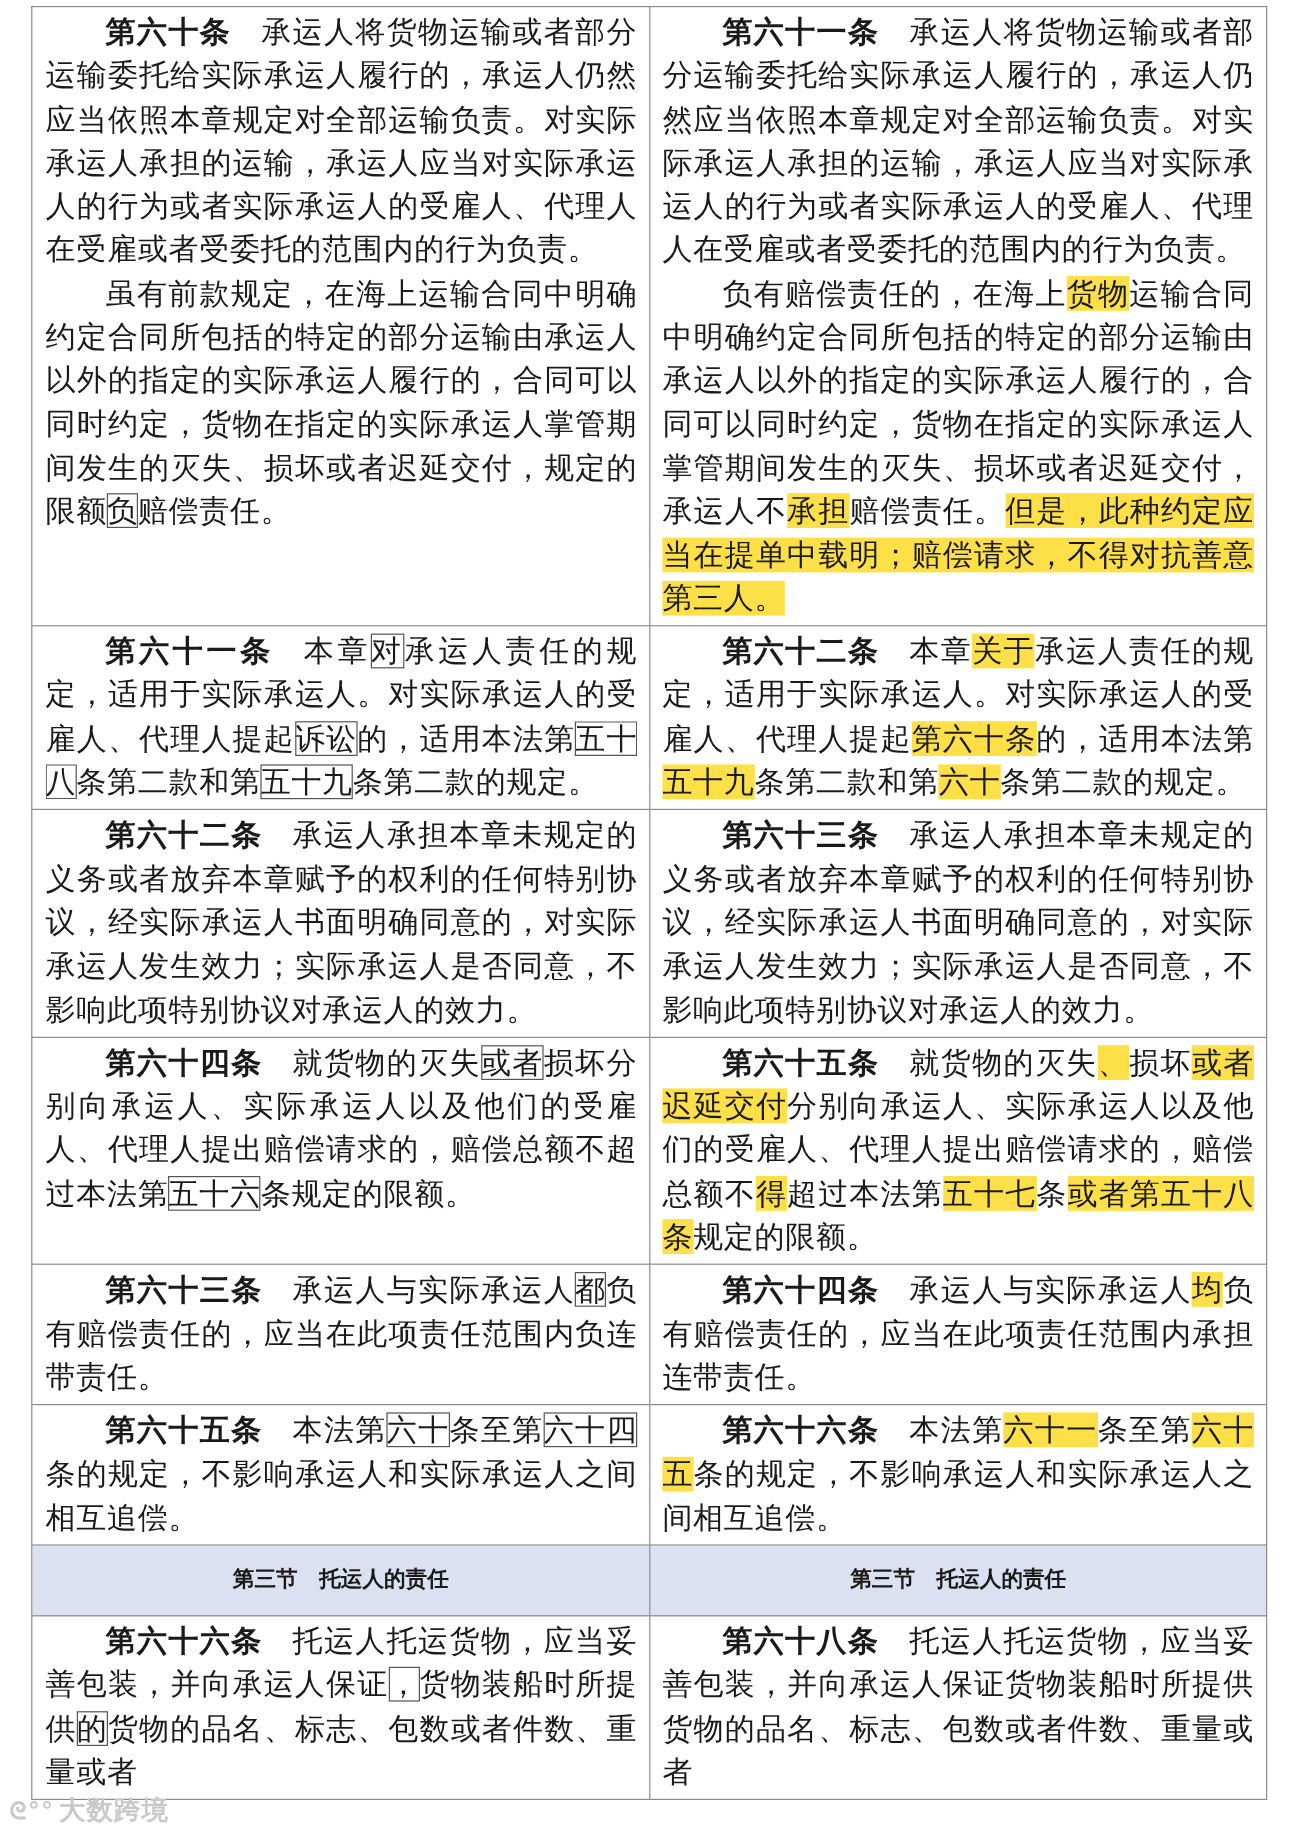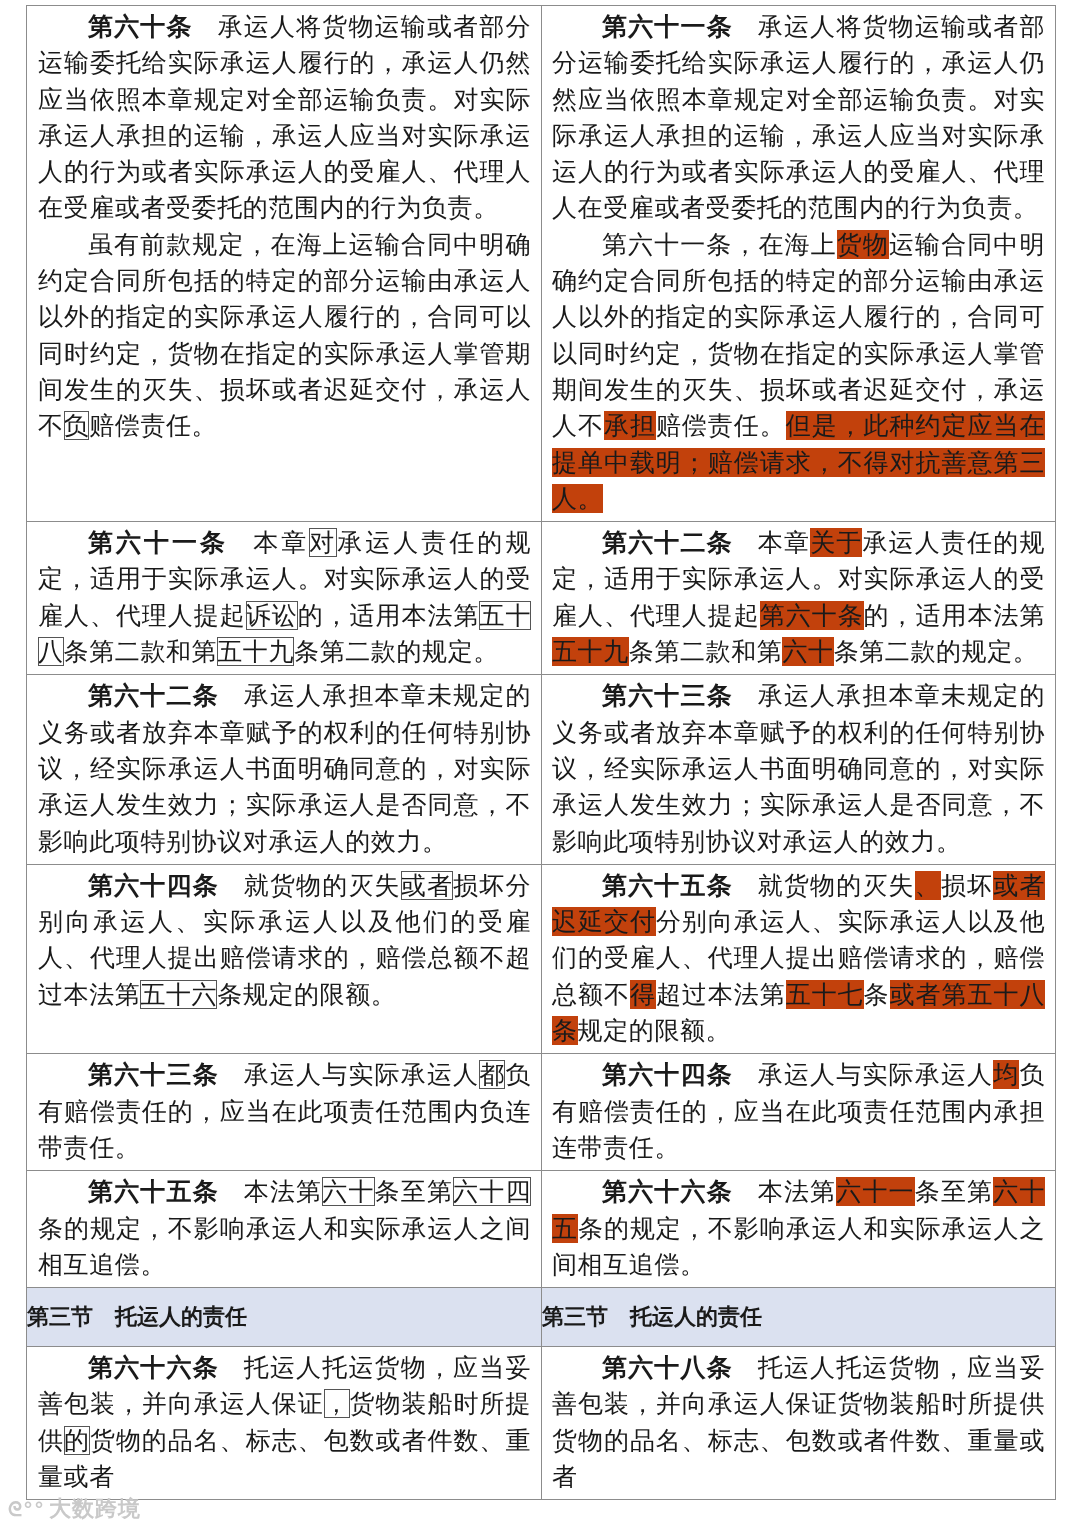--- a/index.html
+++ b/index.html
@@ -6,46 +6,46 @@
   body { width: 1080px; height: 1528px; position: relative; overflow: hidden;
          font-family: "DejaVu Serif", "Liberation Serif", serif; color: #1a1a1a; }
   table.cmp { position: absolute; left: 26px; top: 5px; width: 1029px;
               border-collapse: collapse; table-layout: fixed; }
   table.cmp td { border: 1.5px solid #8c8c8c; vertical-align: top; padding: 3px 10px 4px 11px;
                  font-size: 25px; line-height: 36.3px; text-align: justify; letter-spacing: 0.6px; }
   table.cmp td.right { padding-left: 10px; padding-right: 10px; }
   .para { text-indent: 2em; margin: 0; }
   .art { font-family: "DejaVu Sans", "Liberation Sans", sans-serif; font-weight: bold; margin-right: 1em; }
   .box { outline: 1.3px solid #555; outline-offset: -1px; }
-  .hl { background: #c2410c; }
-  tr.section td { background: #dbe1f0; vertical-align: middle;
+  .hl { background: #fde047; }
+  tr.section td { background: #dbe1f0; text-align: center; vertical-align: middle;
                   font-family: "DejaVu Sans", "Liberation Sans", sans-serif; font-weight: bold;
-                  font-size: 22px; height: 58px; padding: 0; letter-spacing: 0; }
+                  font-size: 18px; height: 58px; padding: 0; letter-spacing: 0; }
   .sec-sp { display: inline-block; width: 1em; }
   .watermark { position: absolute; left: 8px; top: 1494px; font-family: "DejaVu Sans", sans-serif;
                font-size: 22px; color: #c9c9c9; font-weight: bold; letter-spacing: 1px; text-align: center; }
   .watermark .wm-logo { font-size: 20px; margin-right: 4px; }
 </style>
 </head>
 <body>
 
 <table class="cmp">
   <colgroup>
       <col style="width:515px">
       <col style="width:514px">
     </colgroup>
   <tbody id="body-top">
       <tr style="height: 473px;">
         <td class="left">
           <p class="para"><span class="art">第六十条</span><span>承运人将货物运输或者部分运输委托给实际承运人履行的，承运人仍然应当依照本章规定对全部运输负责。对实际承运人承担的运输，承运人应当对实际承运人的行为或者实际承运人的受雇人、代理人在受雇或者受委托的范围内的行为负责。</span></p>
-          <p class="para"><span>虽有前款规定，在海上运输合同中明确约定合同所包括的特定的部分运输由承运人以外的指定的实际承运人履行的，合同可以同时约定，货物在指定的实际承运人掌管期间发生的灭失、损坏或者迟延交付，承运人不</span><span class="box">负</span><span>赔偿责任。</span></p>
+          <p class="para"><span>虽有前款规定，在海上运输合同中明确约定合同所包括的特定的部分运输由承运人以外的指定的实际承运人履行的，合同可以同时约定，货物在指定的实际承运人掌管期间发生的灭失、损坏或者迟延交付，规定的限额</span><span class="box">负</span><span>赔偿责任。</span></p>
         </td>
         <td class="right">
           <p class="para"><span class="art">第六十一条</span><span>承运人将货物运输或者部分运输委托给实际承运人履行的，承运人仍然应当依照本章规定对全部运输负责。对实际承运人承担的运输，承运人应当对实际承运人的行为或者实际承运人的受雇人、代理人在受雇或者受委托的范围内的行为负责。</span></p>
-          <p class="para"><span>第六十一条，在海上</span><span class="hl">货物</span><span>运输合同中明确约定合同所包括的特定的部分运输由承运人以外的指定的实际承运人履行的，合同可以同时约定，货物在指定的实际承运人掌管期间发生的灭失、损坏或者迟延交付，承运人不</span><span class="hl">承担</span><span>赔偿责任。</span><span class="hl">但是，此种约定应当在提单中载明；赔偿请求，不得对抗善意第三人。</span></p>
+          <p class="para"><span>负有赔偿责任的，在海上</span><span class="hl">货物</span><span>运输合同中明确约定合同所包括的特定的部分运输由承运人以外的指定的实际承运人履行的，合同可以同时约定，货物在指定的实际承运人掌管期间发生的灭失、损坏或者迟延交付，承运人不</span><span class="hl">承担</span><span>赔偿责任。</span><span class="hl">但是，此种约定应当在提单中载明；赔偿请求，不得对抗善意第三人。</span></p>
         </td>
       </tr>
       <tr style="height: 148px;">
         <td class="left">
           <p class="para"><span class="art">第六十一条</span><span>本章</span><span class="box">对</span><span>承运人责任的规定，适用于实际承运人。对实际承运人的受雇人、代理人提起</span><span class="box">诉讼</span><span>的，适用本法第</span><span class="box">五十八</span><span>条第二款和第</span><span class="box">五十九</span><span>条第二款的规定。</span></p>
         </td>
         <td class="right">
           <p class="para"><span class="art">第六十二条</span><span>本章</span><span class="hl">关于</span><span>承运人责任的规定，适用于实际承运人。对实际承运人的受雇人、代理人提起</span><span class="hl">第六十条</span><span>的，适用本法第</span><span class="hl">五十九</span><span>条第二款和第</span><span class="hl">六十</span><span>条第二款的规定。</span></p>
         </td>
       </tr>

